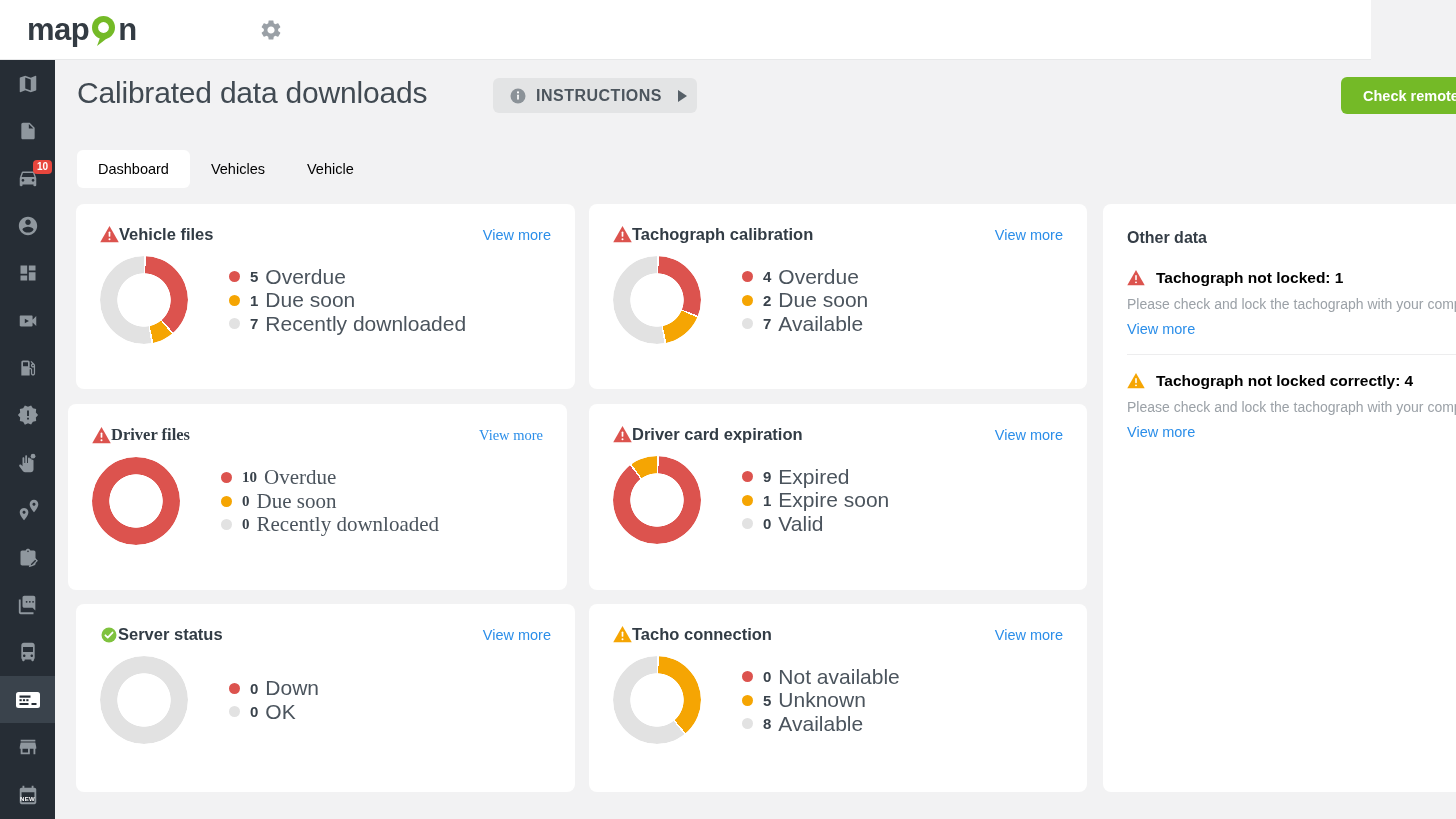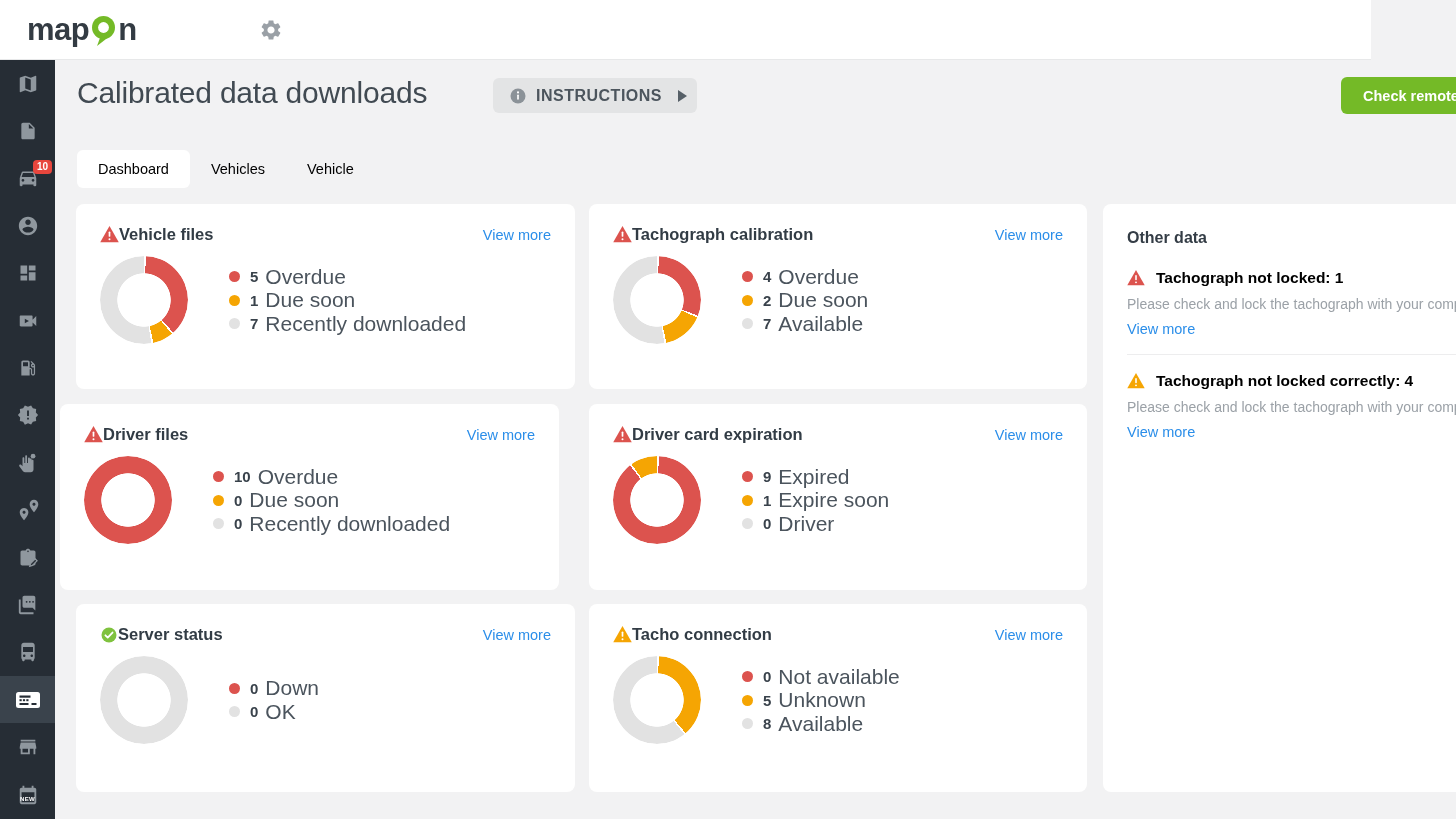--- a/index.html
+++ b/index.html
@@ -299,21 +299,21 @@
           <span class="ll">Due soon</span>
         </div>
         <div class="legend-row">
           <span class="dot" style="background:#e2e2e2"></span>
           <span class="lv">7</span>
           <span class="ll">Available</span>
         </div>
       </div>
     </div>
   </article>
-<article class="card" style="left:60px; top:404px; width:499px; height:186px;">
+<article class="card" style="left:68px; top:404px; width:499px; height:186px;font-family:Liberation Serif, serif;">
     <div class="card-head">
       <div class="card-head-left">
         <svg width="19" height="17" viewBox="0 0 24 22">
           <path d="M12 0 0 21h24Z" fill="#dc534e"></path>
           <rect x="10.9" y="7" width="2.2" height="7" rx="1.1" fill="#fff"></rect>
           <circle cx="12" cy="17" r="1.3" fill="#fff"></circle>
         </svg>
         <h2>Driver files</h2>
       </div>
       <a class="view-more">View more</a>
@@ -360,21 +360,21 @@
           <span class="ll">Expired</span>
         </div>
         <div class="legend-row">
           <span class="dot" style="background:#f5a503"></span>
           <span class="lv">1</span>
           <span class="ll">Expire soon</span>
         </div>
         <div class="legend-row">
           <span class="dot" style="background:#e2e2e2"></span>
           <span class="lv">0</span>
-          <span class="ll">Driver</span>
+          <span class="ll">Valid</span>
         </div>
       </div>
     </div>
   </article>
 <article class="card" style="left:76px; top:604px; width:499px; height:188px;">
     <div class="card-head">
       <div class="card-head-left">
         <svg width="18" height="18" viewBox="0 0 24 24">
           <circle cx="12" cy="12" r="10" fill="#7fc23e"></circle>
           <path d="M7.2 12.4l3.1 3.1 6.4-6.8" stroke="#fff" stroke-width="2.4" fill="none" stroke-linecap="round" stroke-linejoin="round"></path>

